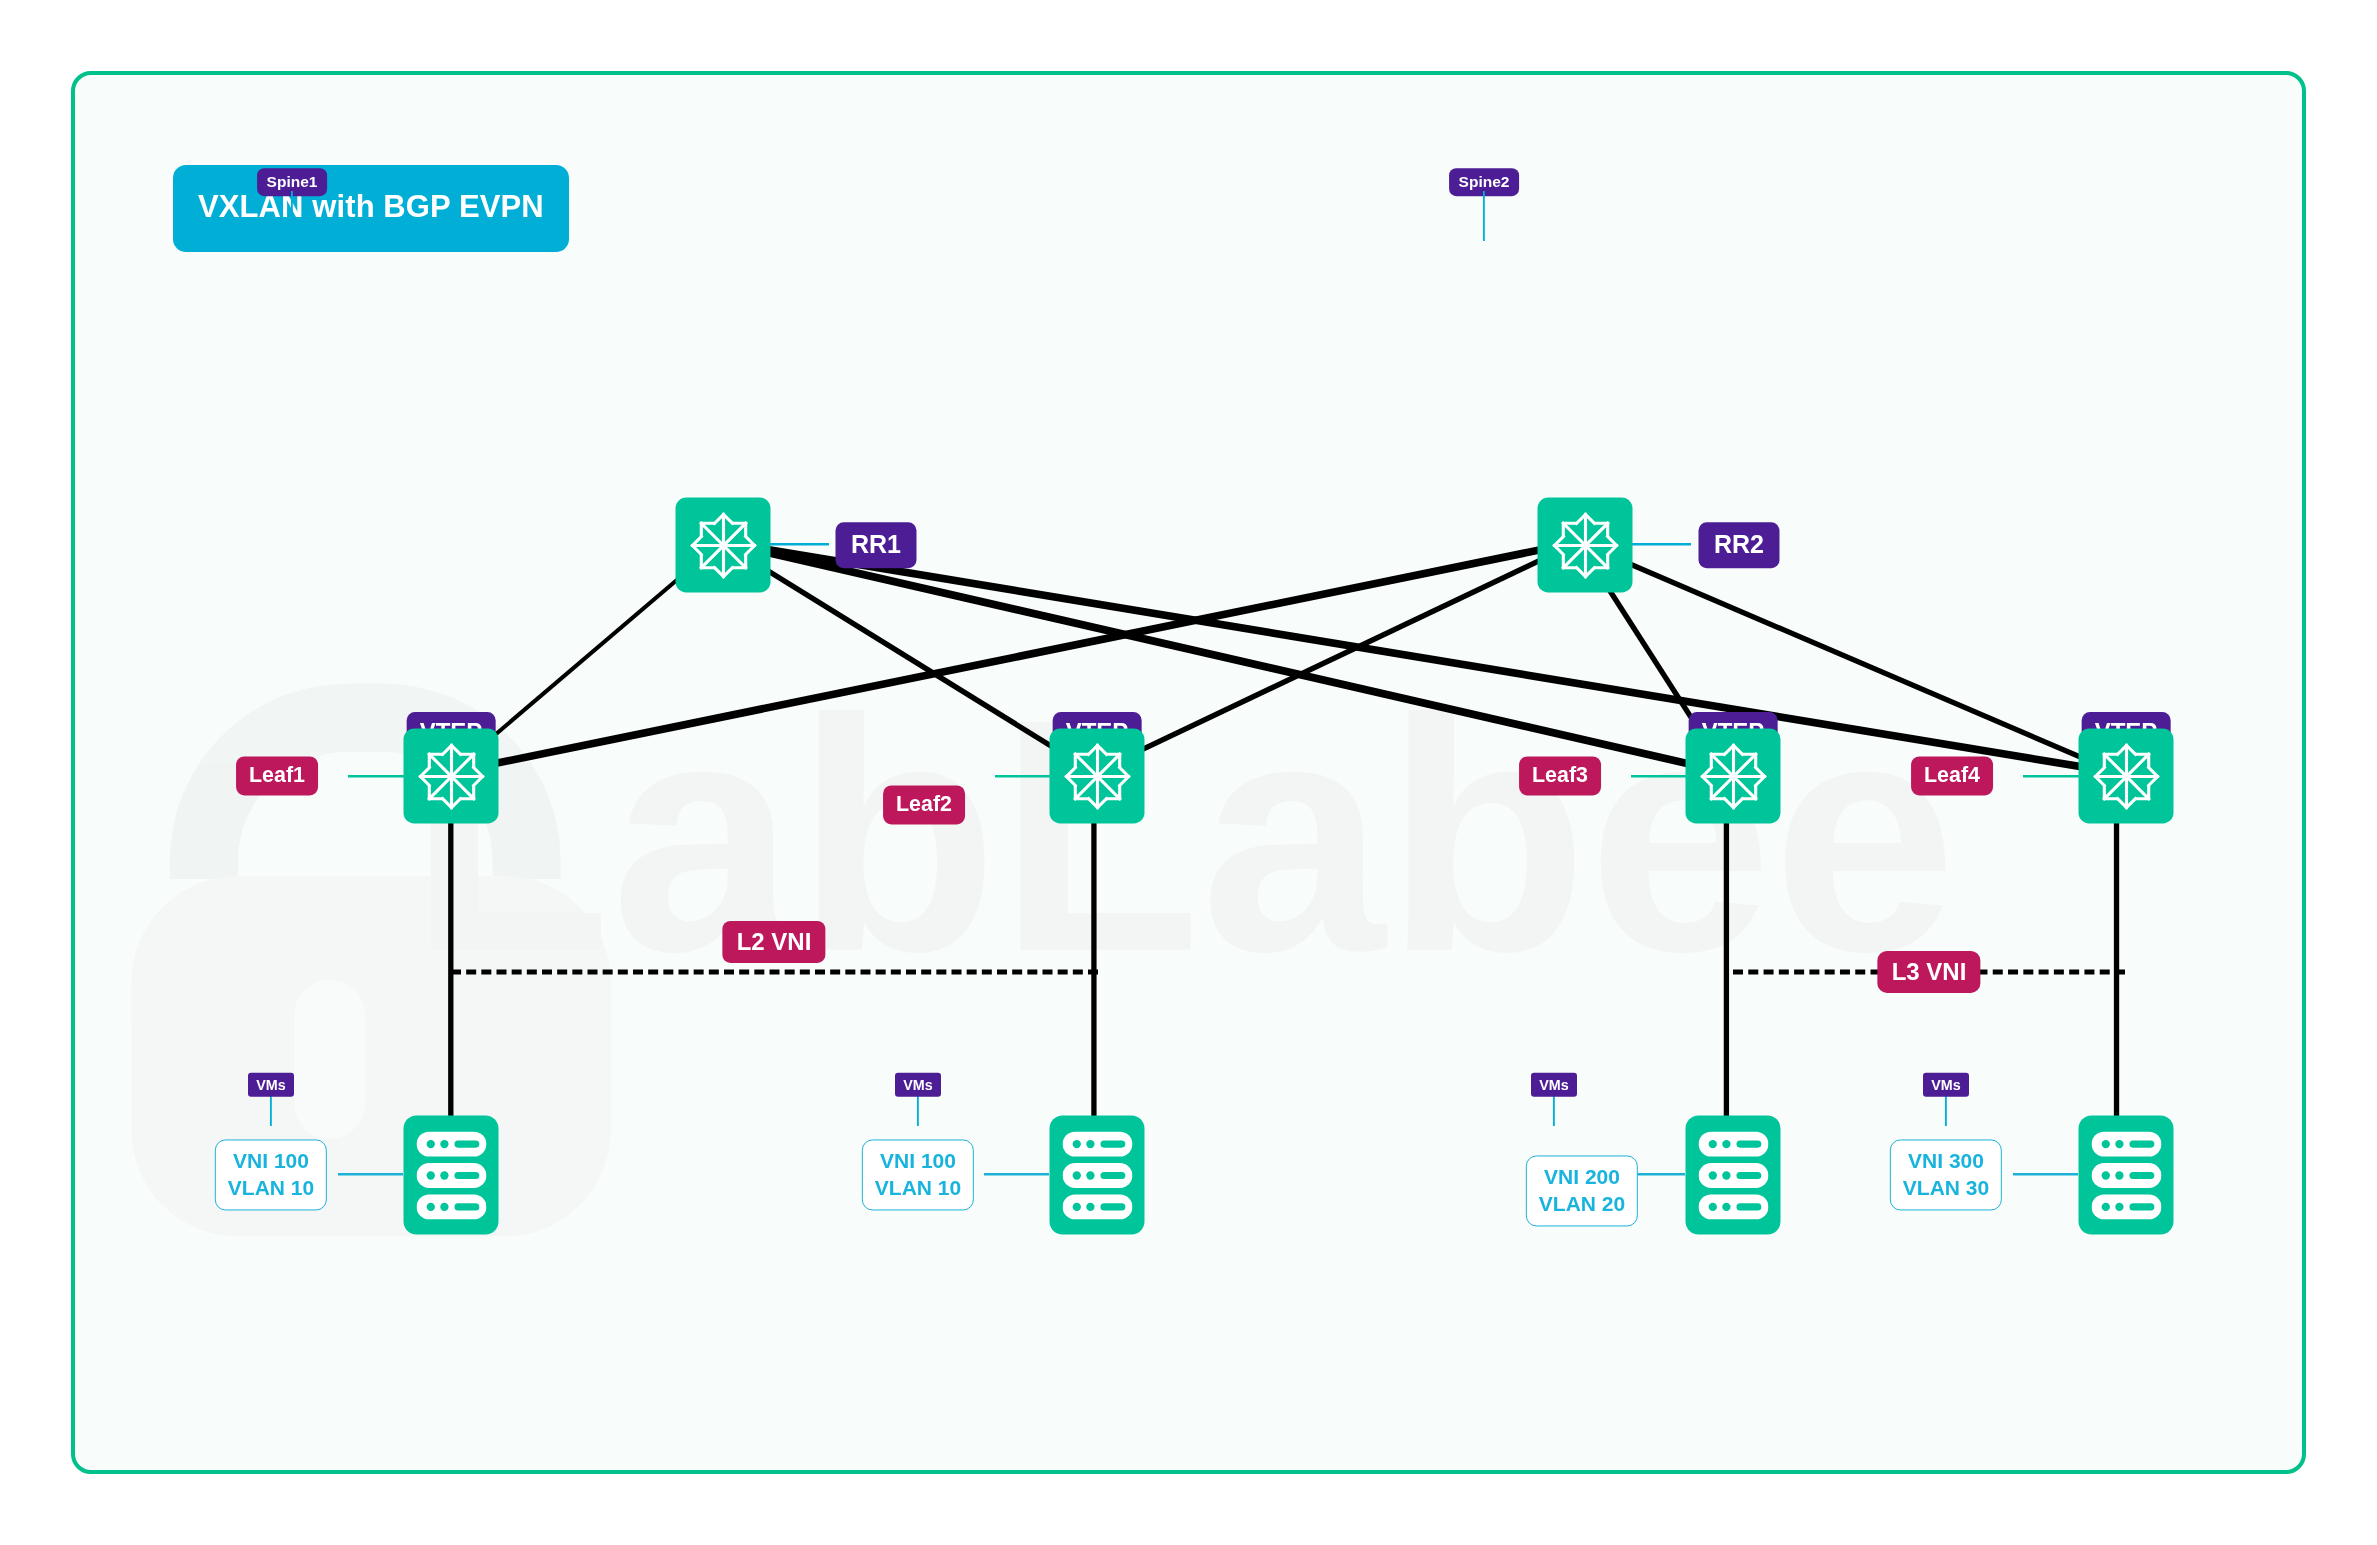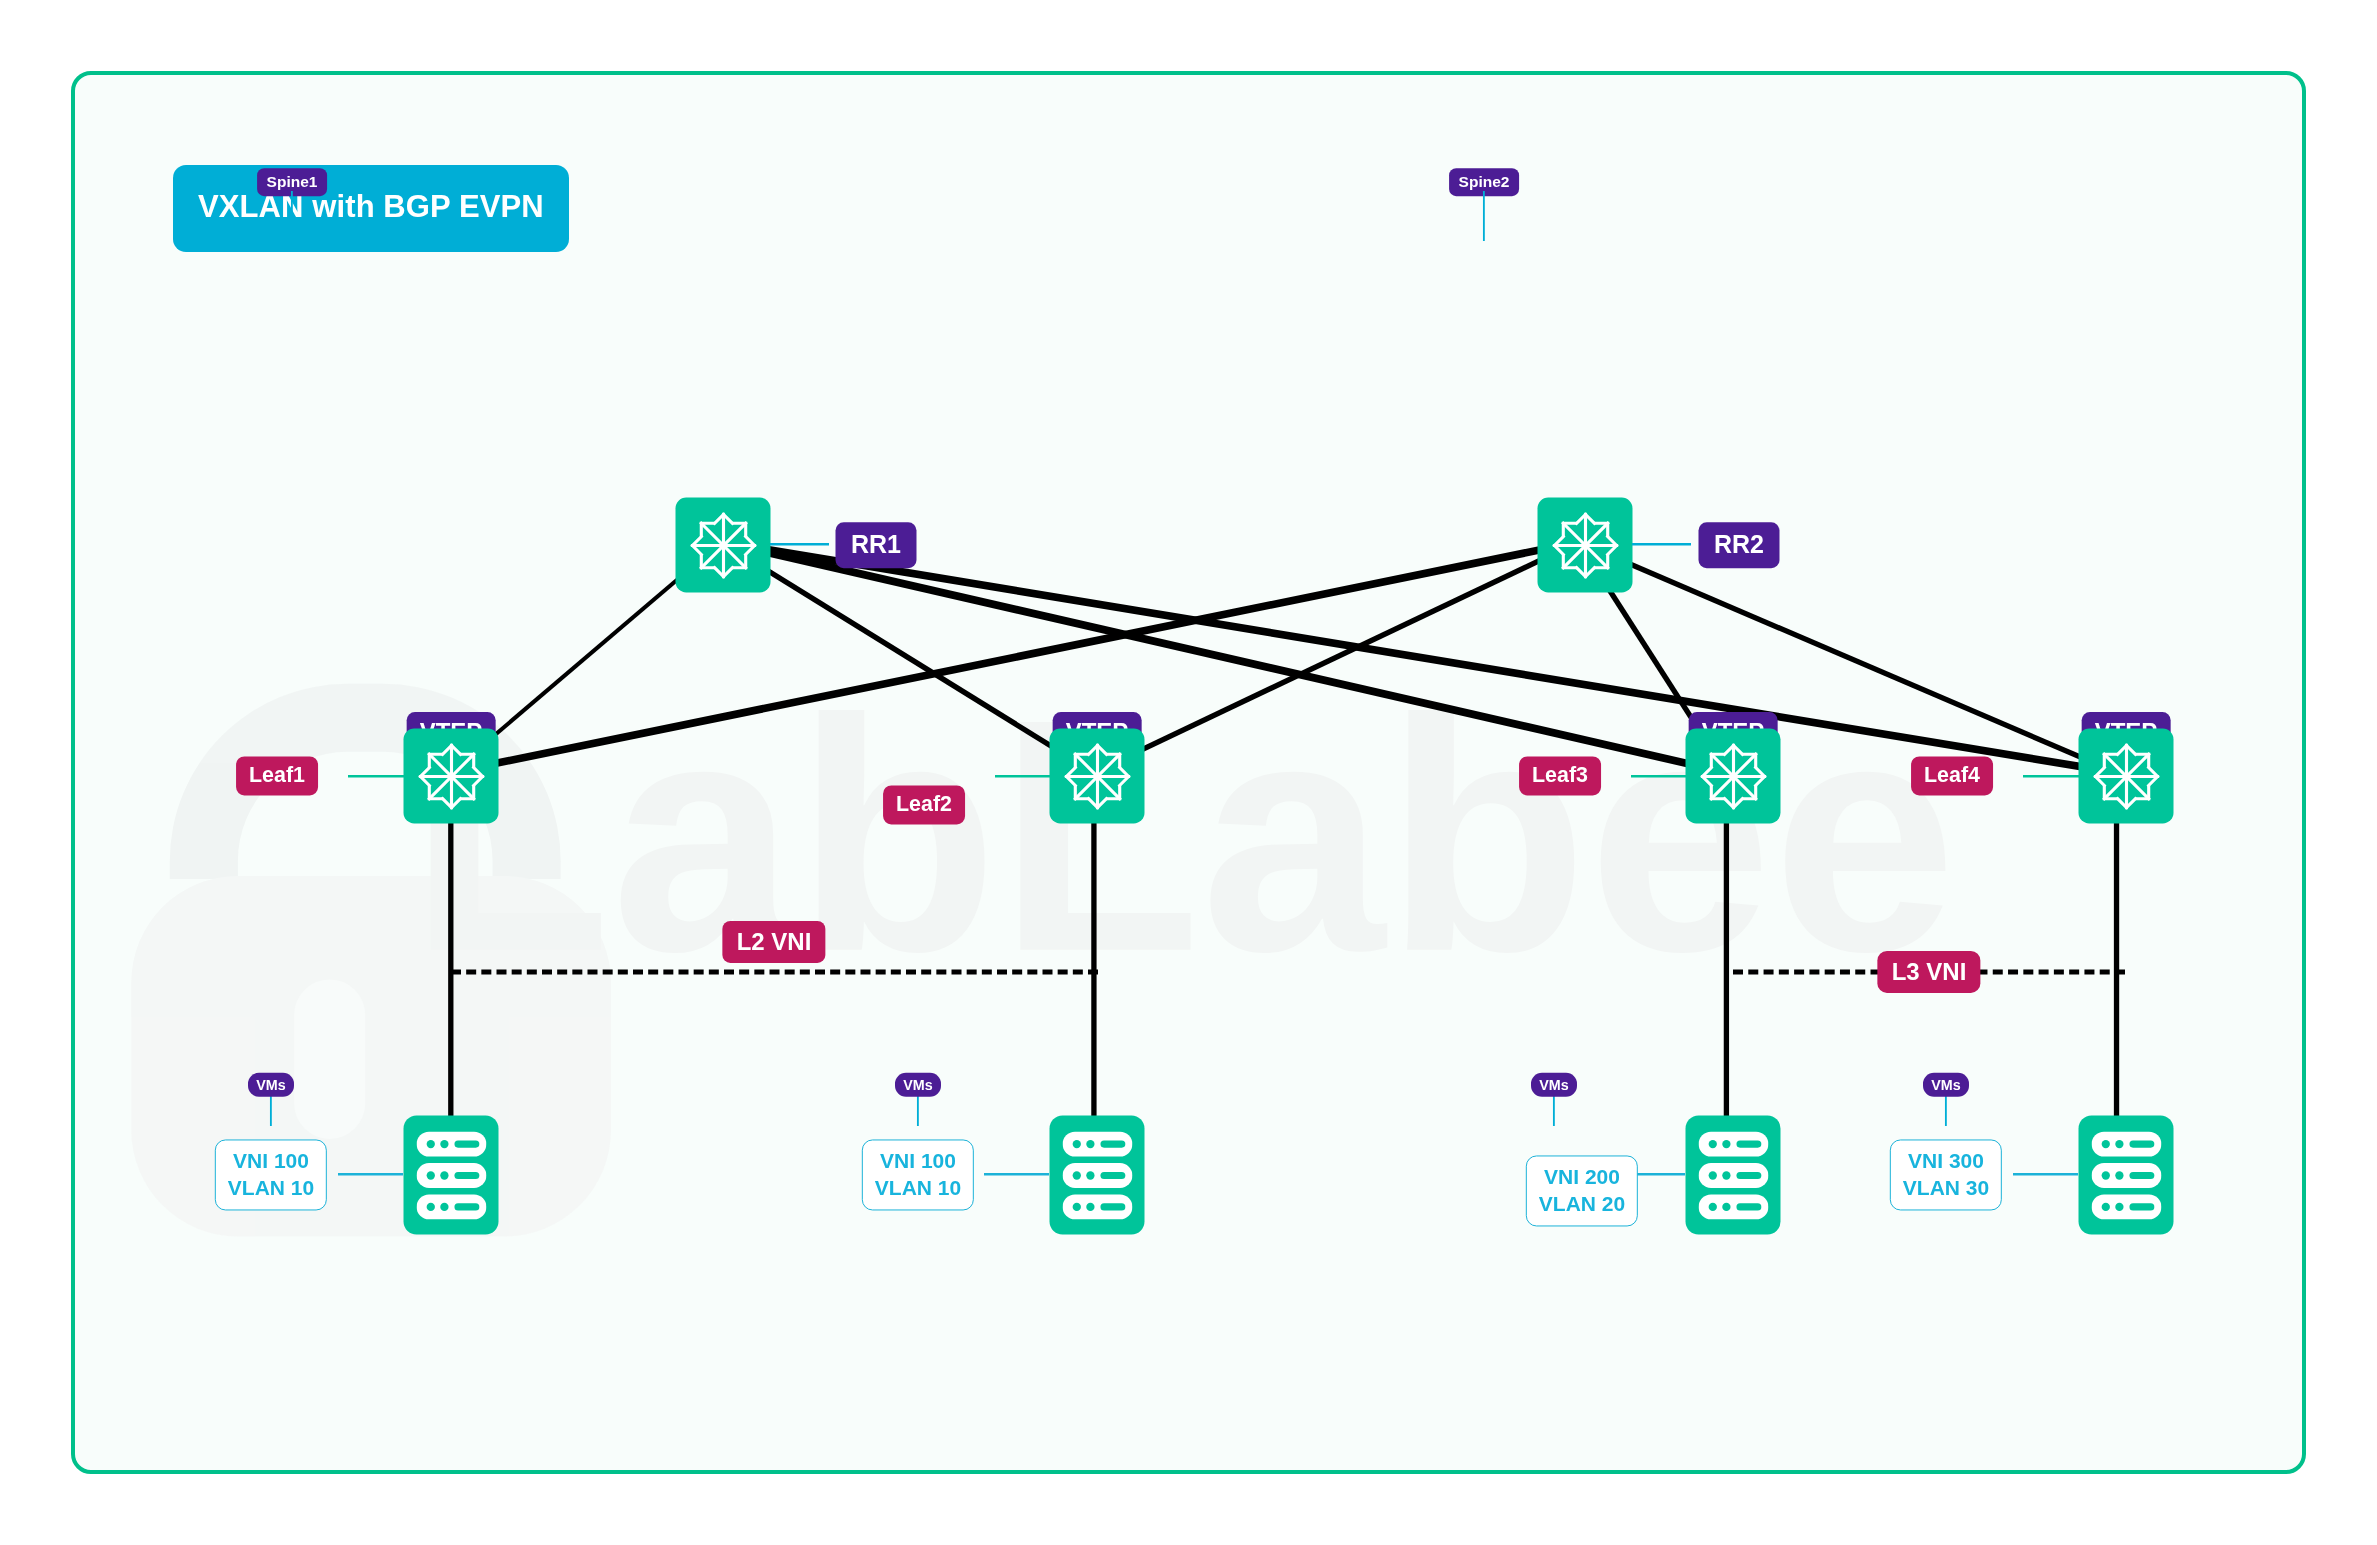--- a/index.html
+++ b/index.html
@@ -27,21 +27,21 @@
   .chip{position:absolute;transform:translate(-50%,-50%);
         display:flex;align-items:center;justify-content:center;
         color:#ffffff;font-weight:700;white-space:nowrap;box-sizing:border-box;}
   .chip.blue{background:#4c1d95;}
   .chip.green{background:#be185d;}
 
   .chip-spine{border-radius:7.1px;font-size:15.5px;font-weight:600;padding:4.8px 9.5px;}
   .chip-rr   {border-radius:8.3px;font-size:25px;padding:8.3px 15.5px;}
   .chip-vtep {border-radius:8.3px;font-size:24px;padding:6px 13px;}
   .chip-leaf {border-radius:8.3px;font-size:21.4px;padding:7.1px 13px;}
-  .chip-vms  {border-radius:11px;font-size:14.3px;font-weight:600;padding:4.2px 8.3px;}
+  .chip-vms  {border-radius:3px;font-size:14.3px;font-weight:600;padding:4.2px 8.3px;}
   .chip-vni  {border-radius:9.5px;font-size:24px;padding:7.1px 14.3px;}
 
   
   .vnicard{position:absolute;transform:translate(-50%,-50%);
            background:#ffffff;border:1.8px solid #1cb2d8;border-radius:10.7px;
            color:#18b4dd;font-weight:700;font-size:21px;line-height:1.25;
            padding:8.3px 12px;text-align:center;white-space:nowrap;}
 
   
   #title{position:absolute;background:#00aed6;border-radius:13px;

